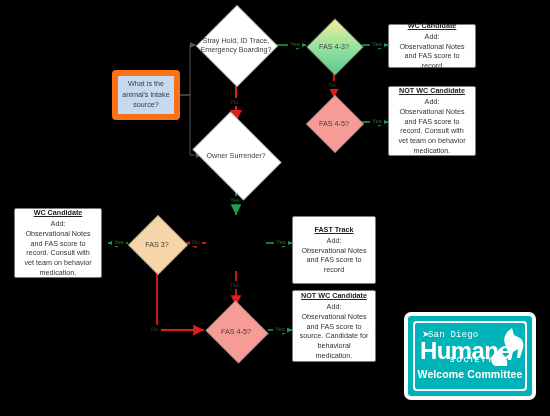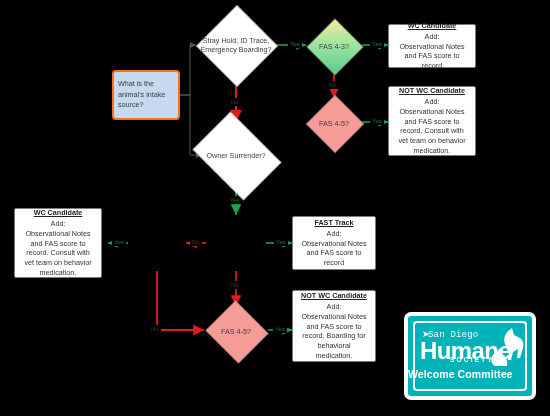--- a/index.html
+++ b/index.html
@@ -5,22 +5,22 @@
   html,body{margin:0;padding:0;background:#000;}
   body{width:550px;height:416px;overflow:hidden;
        font-family:"Liberation Sans","DejaVu Sans",sans-serif;}
   #stage{position:relative;width:550px;height:416px;background:#000;}
   svg.edges{position:absolute;left:0;top:0;width:550px;height:416px;}
 
   
   .node{position:absolute;box-sizing:border-box;}
 
   
-  .box-blue{background:#c6d9f0;border:2px solid #f97316;border-radius:4px;
-            display:flex;align-items:center;justify-content:center;text-align:left;
+  .box-blue{background:#c6d9f0;border:6px solid #f97316;border-radius:4px;
+            display:flex;align-items:center;justify-content:center;text-align:center;
             color:#3a3a3a;font-size:7.2px;line-height:1.45;padding:3px 4px;}
 
   
   .card{background:#fff;border:1px solid #7a7a7a;border-radius:2px;
         display:flex;flex-direction:column;align-items:center;justify-content:center;
         text-align:center;color:#333;font-size:7.2px;line-height:1.38;padding:3px 4px;}
   .card .hd{font-weight:bold;text-decoration:underline;margin-bottom:1px;color:#222;}
 
   
   .dia{display:flex;align-items:center;justify-content:center;}
@@ -45,21 +45,21 @@
   .logo{position:absolute;background:#00b3b8;border:4px solid #ffffff;border-radius:7px;
         box-sizing:border-box;overflow:hidden;}
   .logo-inner{position:absolute;left:5px;top:5px;right:5px;bottom:5px;
               border:2px solid #ffffff;border-radius:4px;}
   .logo-sd{position:absolute;left:20px;top:14px;color:#fff;font-size:9px;
            letter-spacing:.2px;font-family:Liberation Mono, monospace;}
   .logo-hum{position:absolute;left:12px;top:21px;color:#fff;font-size:24px;
             font-weight:bold;letter-spacing:-.6px;font-family:"Liberation Sans",sans-serif;}
   .logo-soc{position:absolute;left:42px;top:40px;color:#fff;font-size:6.5px;
             letter-spacing:2.2px;font-weight:bold;}
-  .logo-wc{position:absolute;left:0;right:0;top:52px;color:#fff;
+  .logo-wc{position:absolute;left:0;right:0;top:52px;text-align:center;color:#fff;
            font-size:10.5px;font-weight:bold;letter-spacing:.1px;}
   .logo-bird{position:absolute;left:14px;top:13px;color:#fff;font-size:9px;}
   .logo-animals{position:absolute;right:7px;top:12px;width:38px;height:44px;}
 </style>
 </head>
 <body>
 
 <div id="stage">
 
   <svg class="edges" viewBox="0 0 550 416">
@@ -132,20 +132,24 @@
   <div class="node dia" style="left:306px;top:18px;width:56px;height:56px;">
     <div class="shape sh-green-grad"></div>
     <div class="lbl">FAS 4-3?</div>
   </div>
 
   <div class="node dia" style="left:306px;top:95px;width:56px;height:56px;">
     <div class="shape sh-pink"></div>
     <div class="lbl">FAS 4-5?</div>
   </div>
 
+  <div class="node dia" style="left:128px;top:215px;width:58px;height:58px;">
+    <div class="shape sh-tan"></div>
+    <div class="lbl">FAS 3?</div>
+  </div>
 
 
   <div class="node dia" style="left:204px;top:302px;width:64px;height:58px;">
     <div class="shape sh-pink"></div>
     <div class="lbl">FAS 4-5?</div>
   </div>
 
   <div class="node card" style="left:388px;top:24px;width:88px;height:44px;">
     <div class="hd">WC Candidate</div>
     <div>Add:</div>
@@ -167,34 +171,34 @@
   <div class="node card" style="left:14px;top:208px;width:88px;height:70px;">
     <div class="hd">WC Candidate</div>
     <div>Add:</div>
     <div>Observational Notes</div>
     <div>and FAS score to</div>
     <div>record. Consult with</div>
     <div>vet team on behavior</div>
     <div>medication.</div>
   </div>
 
-  <div class="node card" style="left:292px;top:216px;width:84px;height:54px;">
+  <div class="node card" style="left:292px;top:216px;width:84px;height:68px;">
     <div class="hd">FAST Track</div>
     <div>Add:</div>
     <div>Observational Notes</div>
     <div>and FAS score to</div>
     <div>record</div>
   </div>
 
   <div class="node card" style="left:292px;top:290px;width:84px;height:72px;">
     <div class="hd">NOT WC Candidate</div>
     <div>Add:</div>
     <div>Observational Notes</div>
     <div>and FAS score to</div>
-    <div>record. Boarding for</div>
+    <div>source. Candidate for</div>
     <div>behavioral</div>
     <div>medication.</div>
   </div>
 
   <div class="logo" style="left:404px;top:312px;width:132px;height:88px;">
     <div class="logo-inner"></div>
 
     <svg class="logo-animals" viewBox="0 0 38 44">
       <path d="M20 4 L25 0 L27 7 L33 10 C36 12 37 16 36 20 L33 30 L30 30 L31 21 L26 24 L24 32 L21 32 L22 22 C18 19 16 13 18 8 Z" fill="#ffffff"></path>
       <path d="M10 24 L13 20 L15 26 C19 28 21 33 20 38 L8 38 C4 36 3 30 6 27 Z" fill="#ffffff"></path>

